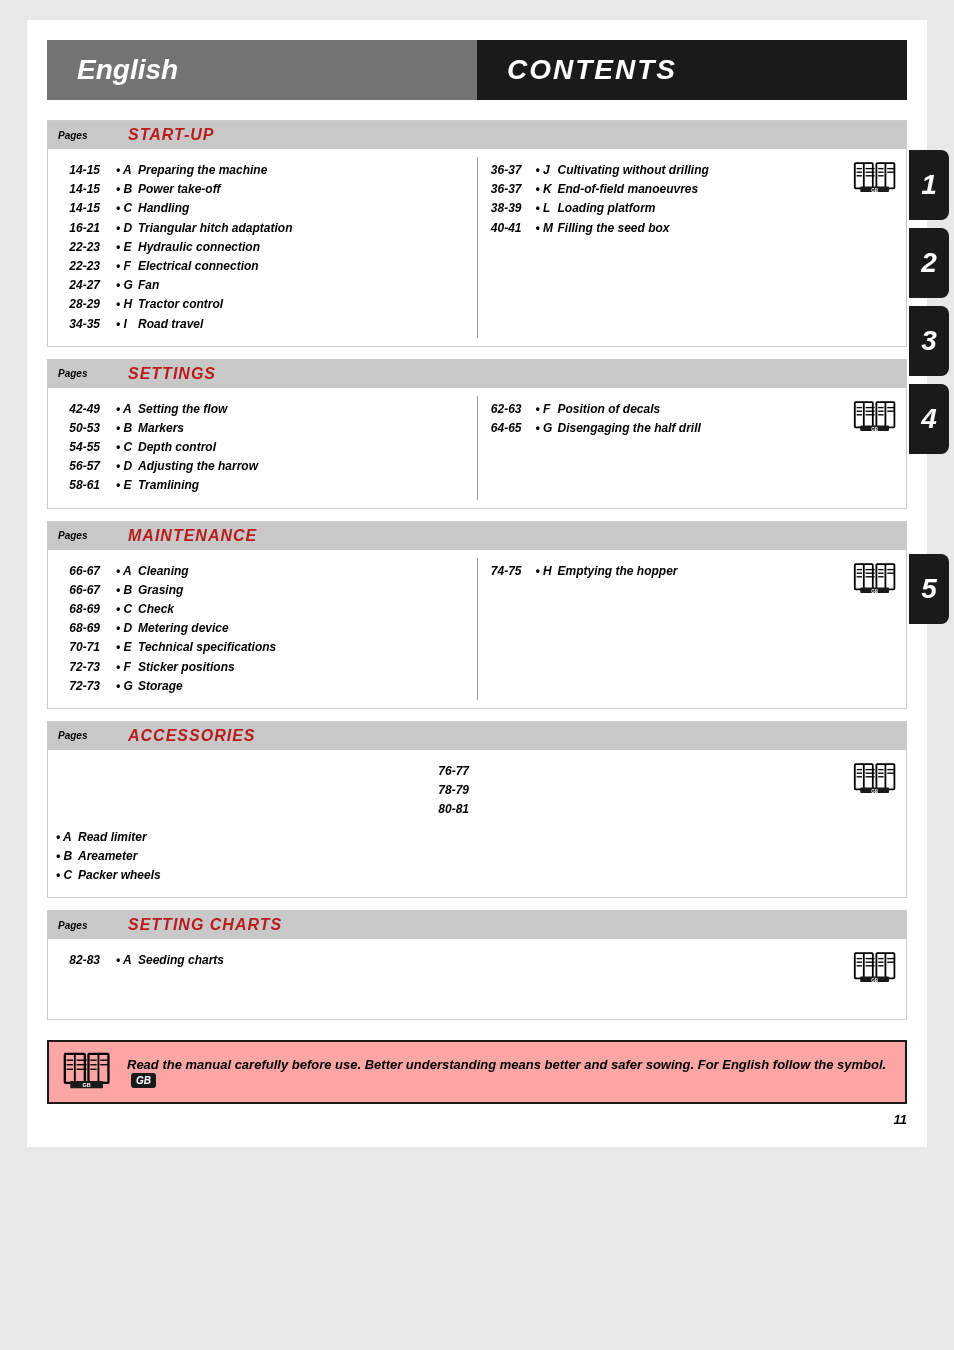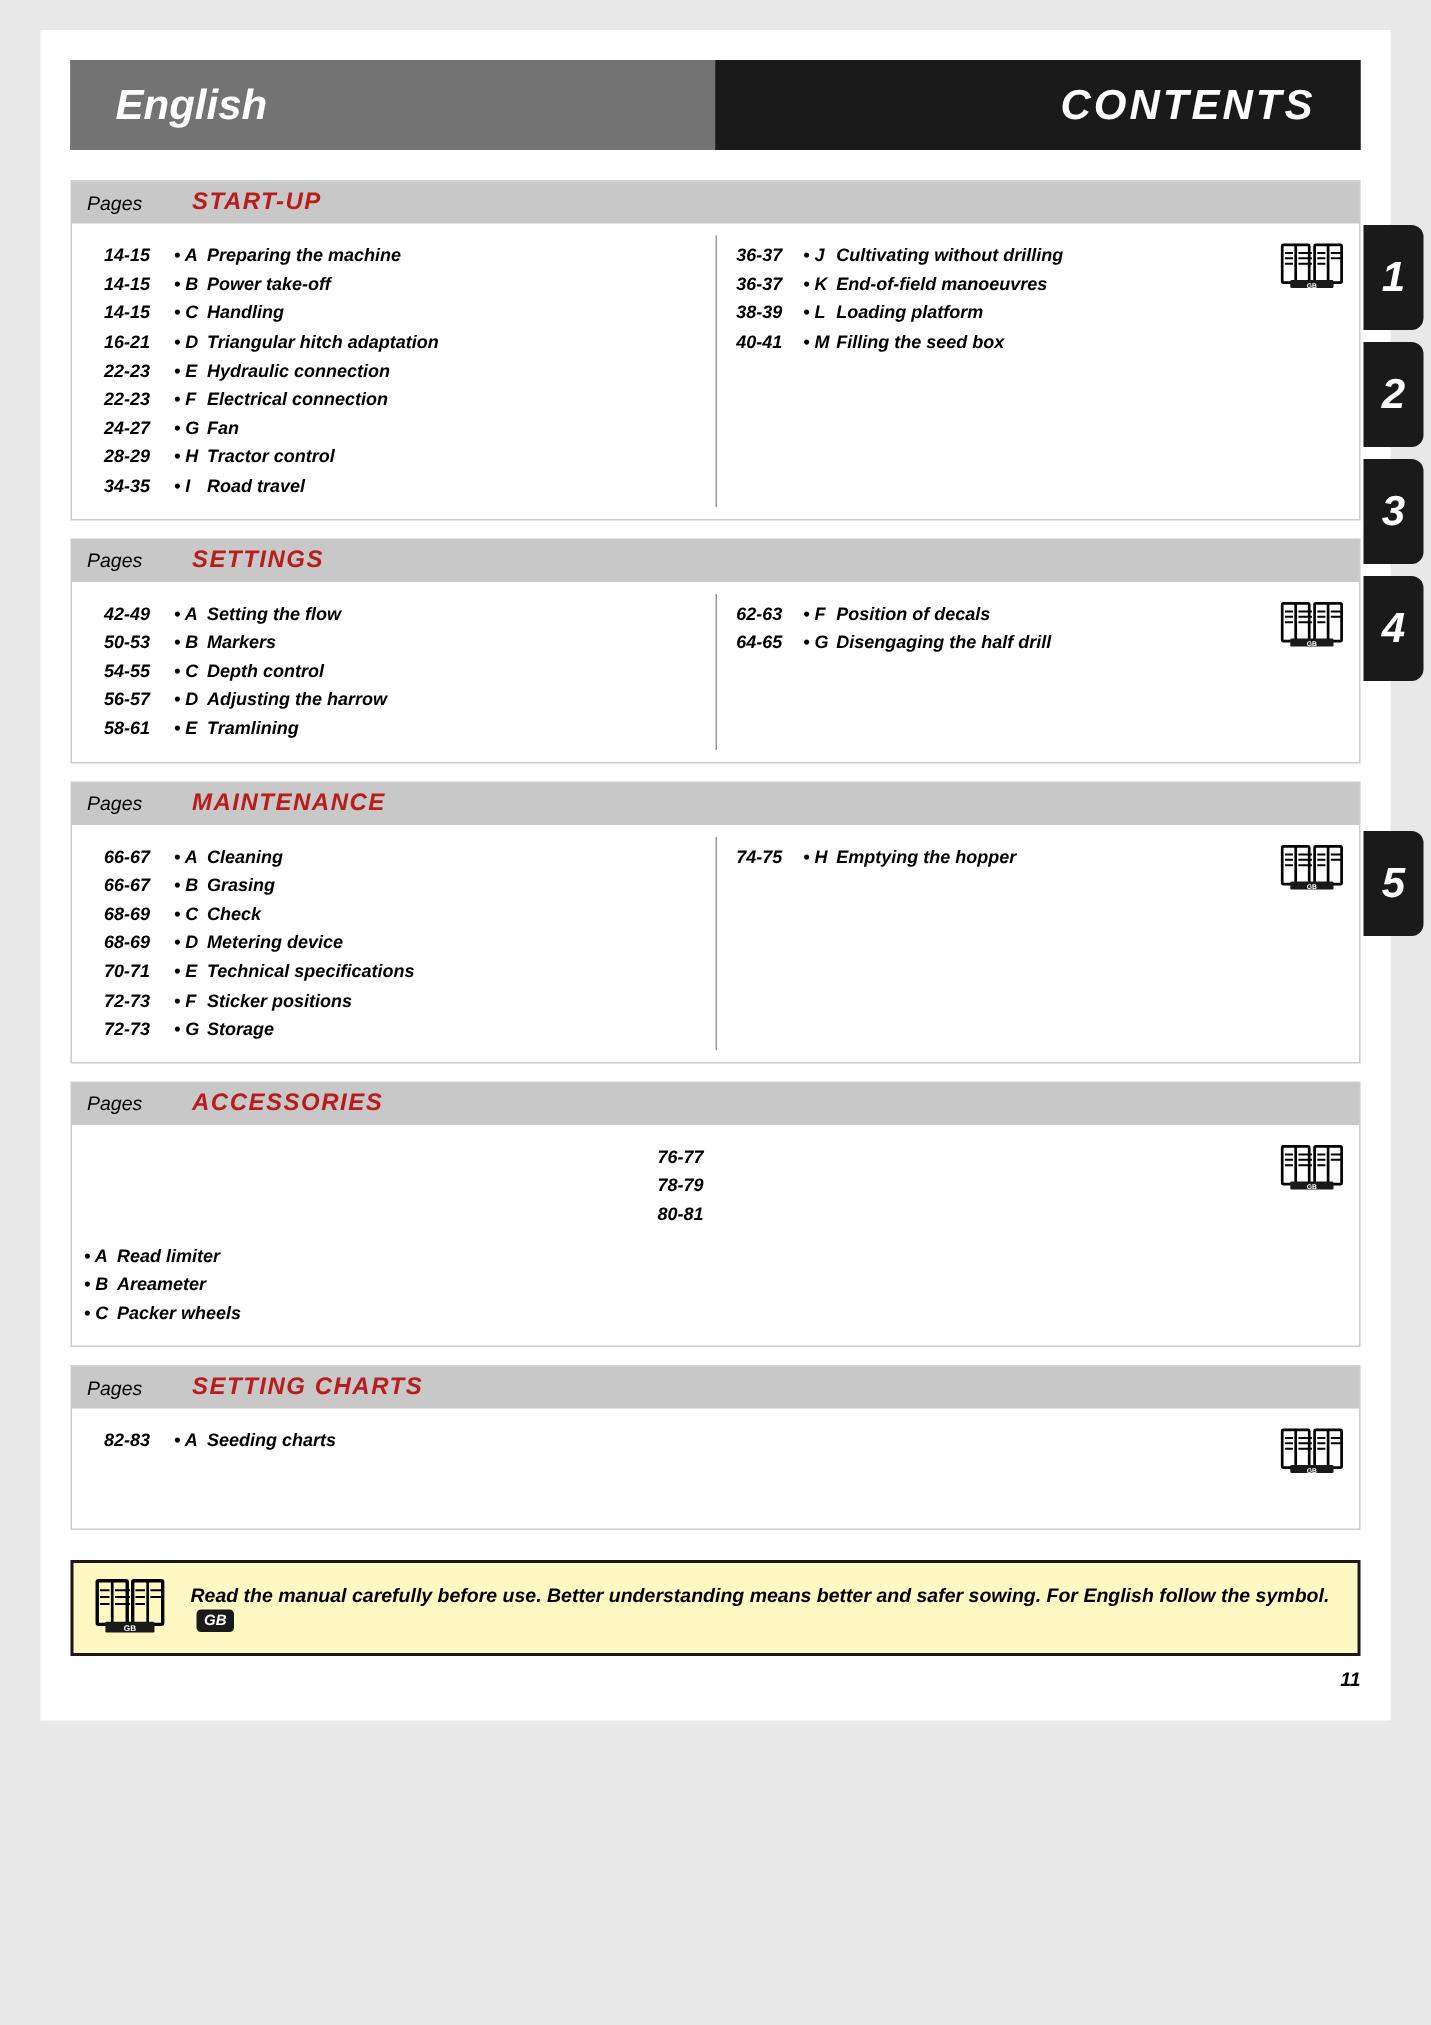--- a/index.html
+++ b/index.html
@@ -34,21 +34,21 @@
     .header-left .title {
       color: #fff;
       font-size: 28px;
       font-style: italic;
       font-weight: bold;
     }
     .header-right {
       background: #1a1a1a;
       padding: 14px 30px;
       flex: 1;
-      text-align: right;
+      text-align: left;
     }
     .header-right .title {
       color: #fff;
       font-size: 28px;
       font-style: italic;
       font-weight: bold;
       letter-spacing: 2px;
     }
 
     
@@ -57,22 +57,22 @@
       border: 1px solid #ccc;
     }
     .section-header {
       background: #c8c8c8;
       display: flex;
       align-items: center;
       padding: 5px 10px;
     }
     .section-header .pages-label {
       font-style: italic;
-      font-weight: normal;
-      font-size: 13px;
+      font-weight: bold;
+      font-size: 10px;
       color: #000;
       min-width: 60px;
     }
     .section-header .section-title {
       font-style: italic;
       font-weight: bold;
       font-size: 16px;
       color: #b91c1c;
       letter-spacing: 1px;
       margin-left: 10px;
@@ -173,21 +173,21 @@
       height: 35px;
     }
 
     
     .footer {
       margin-top: 20px;
       border: 2px solid #1a1a1a;
       display: flex;
       align-items: center;
       padding: 10px 14px;
-      background: #fef9c3;
+      background: #fca5a5;
     }
     .footer-icon {
       width: 50px;
       height: 40px;
       margin-right: 14px;
       flex-shrink: 0;
     }
     .footer-text {
       font-style: italic;
       font-weight: bold;

